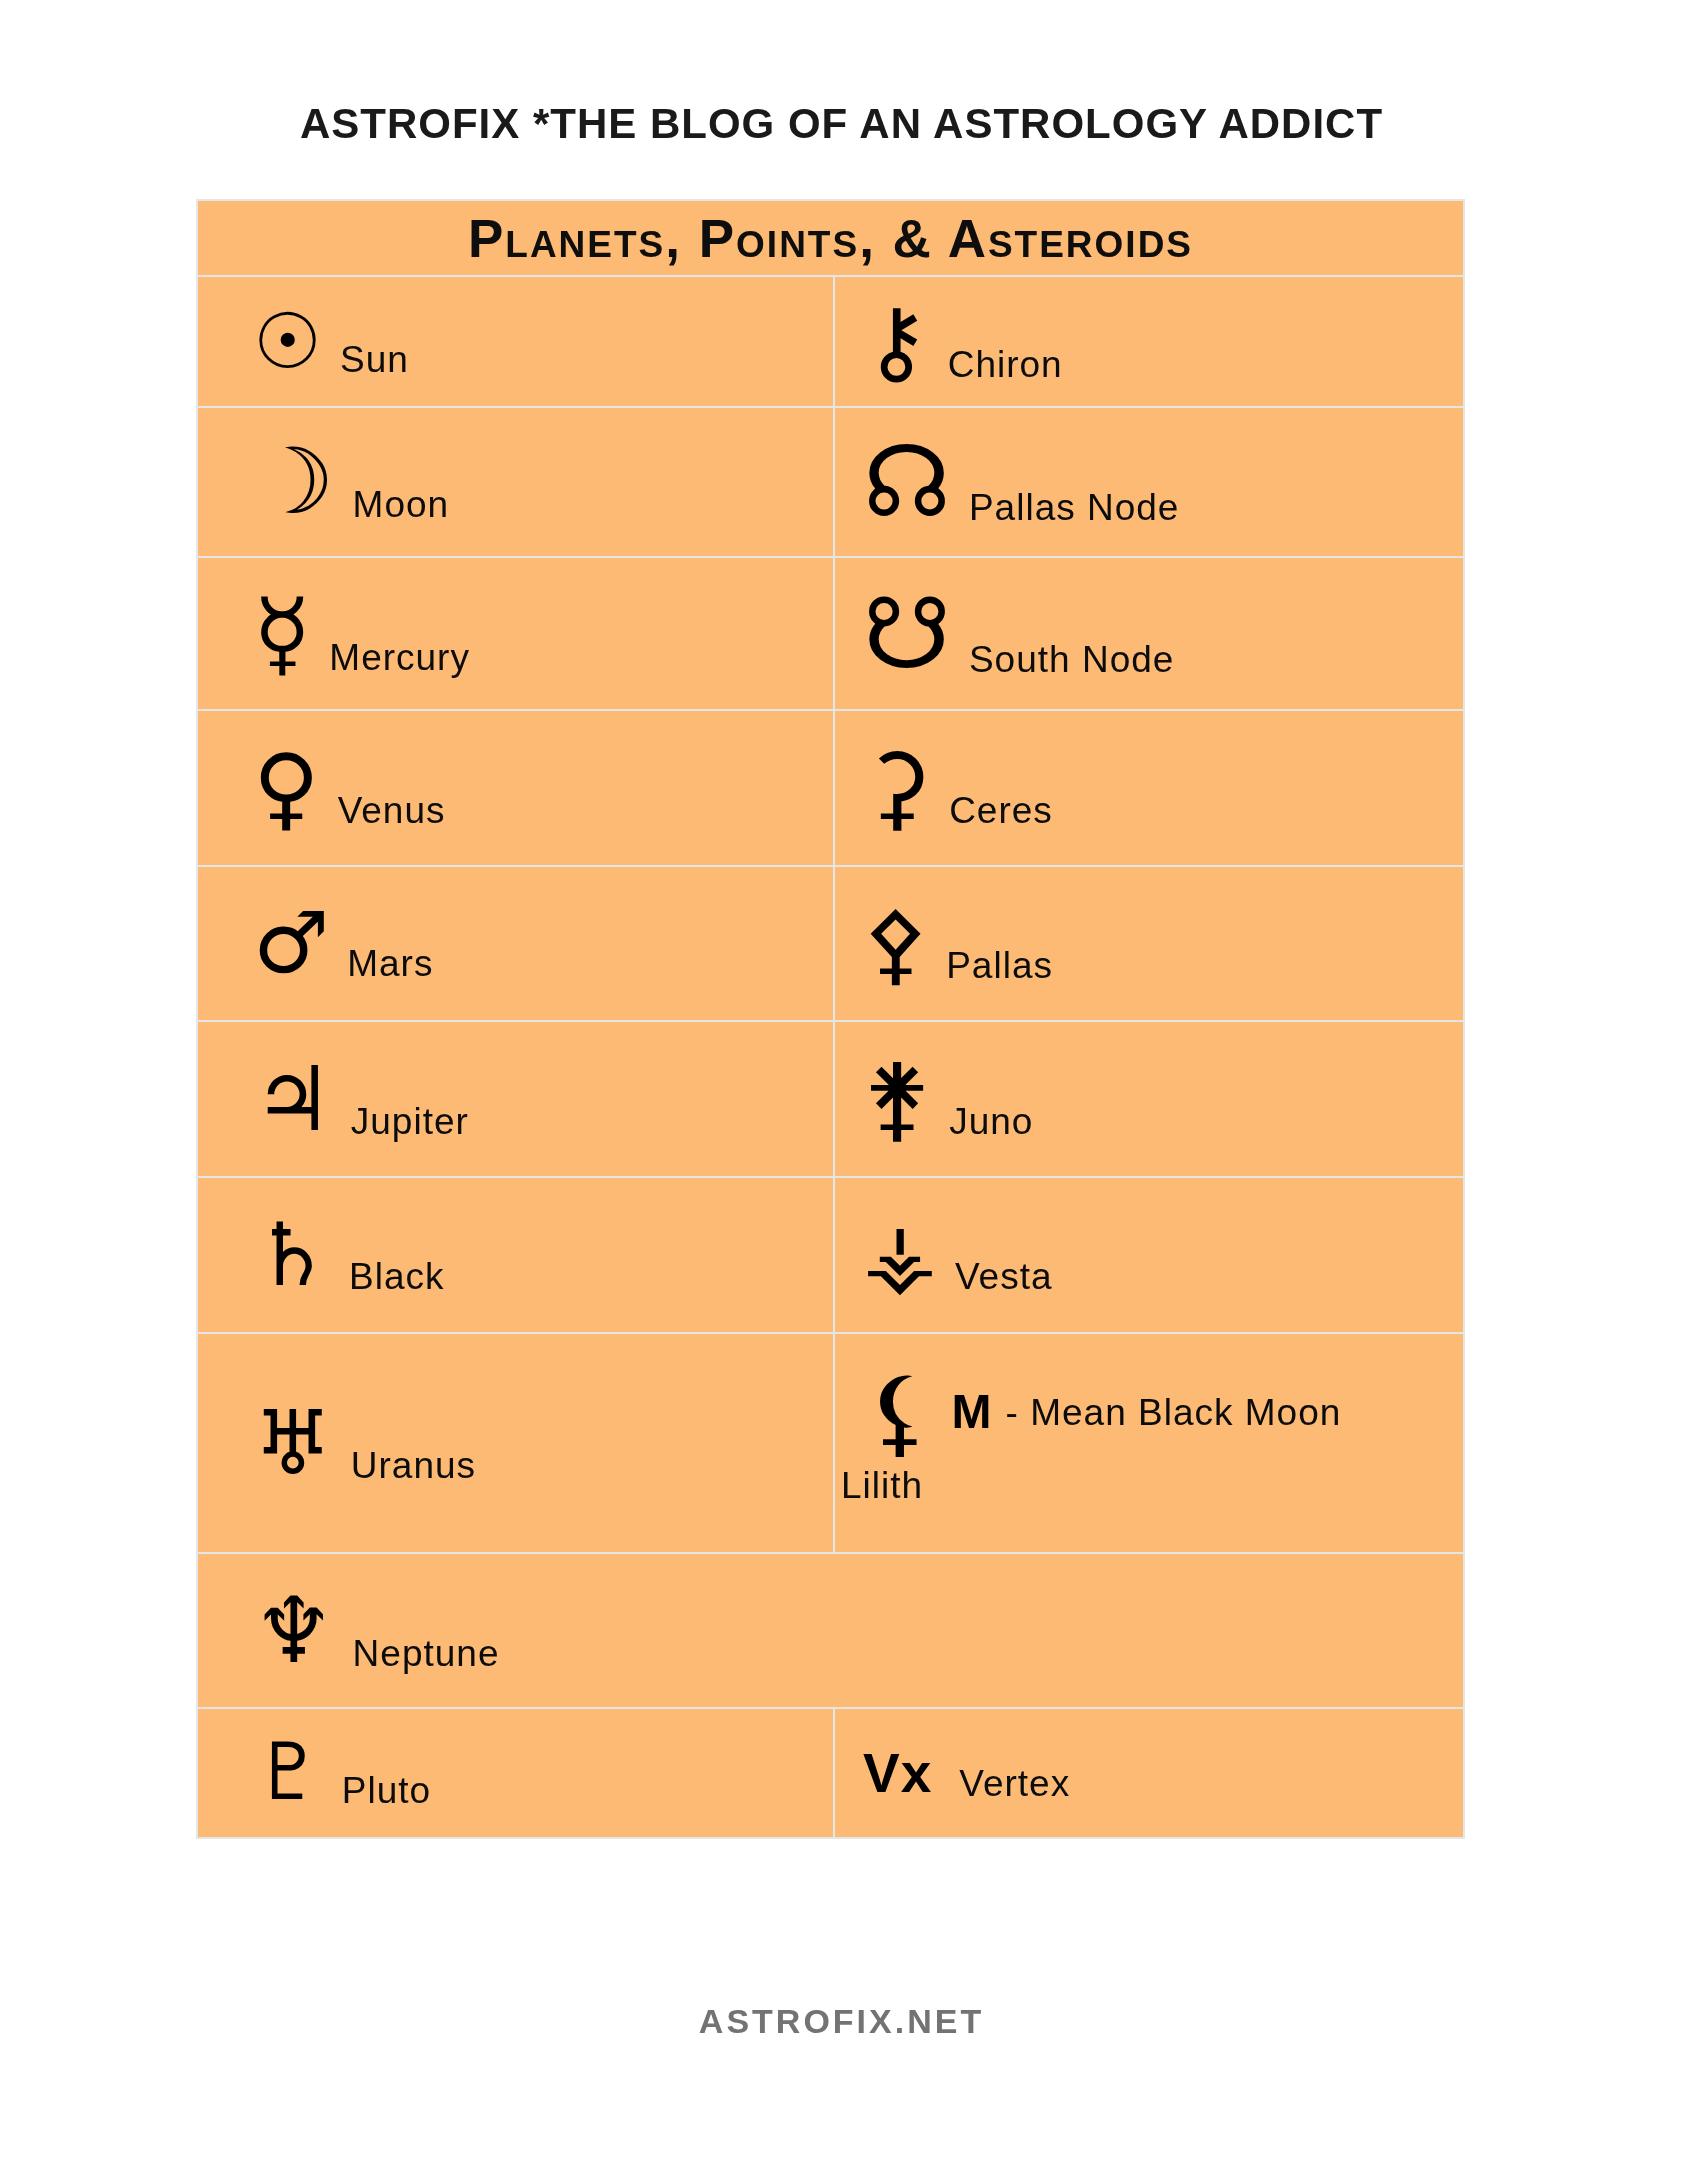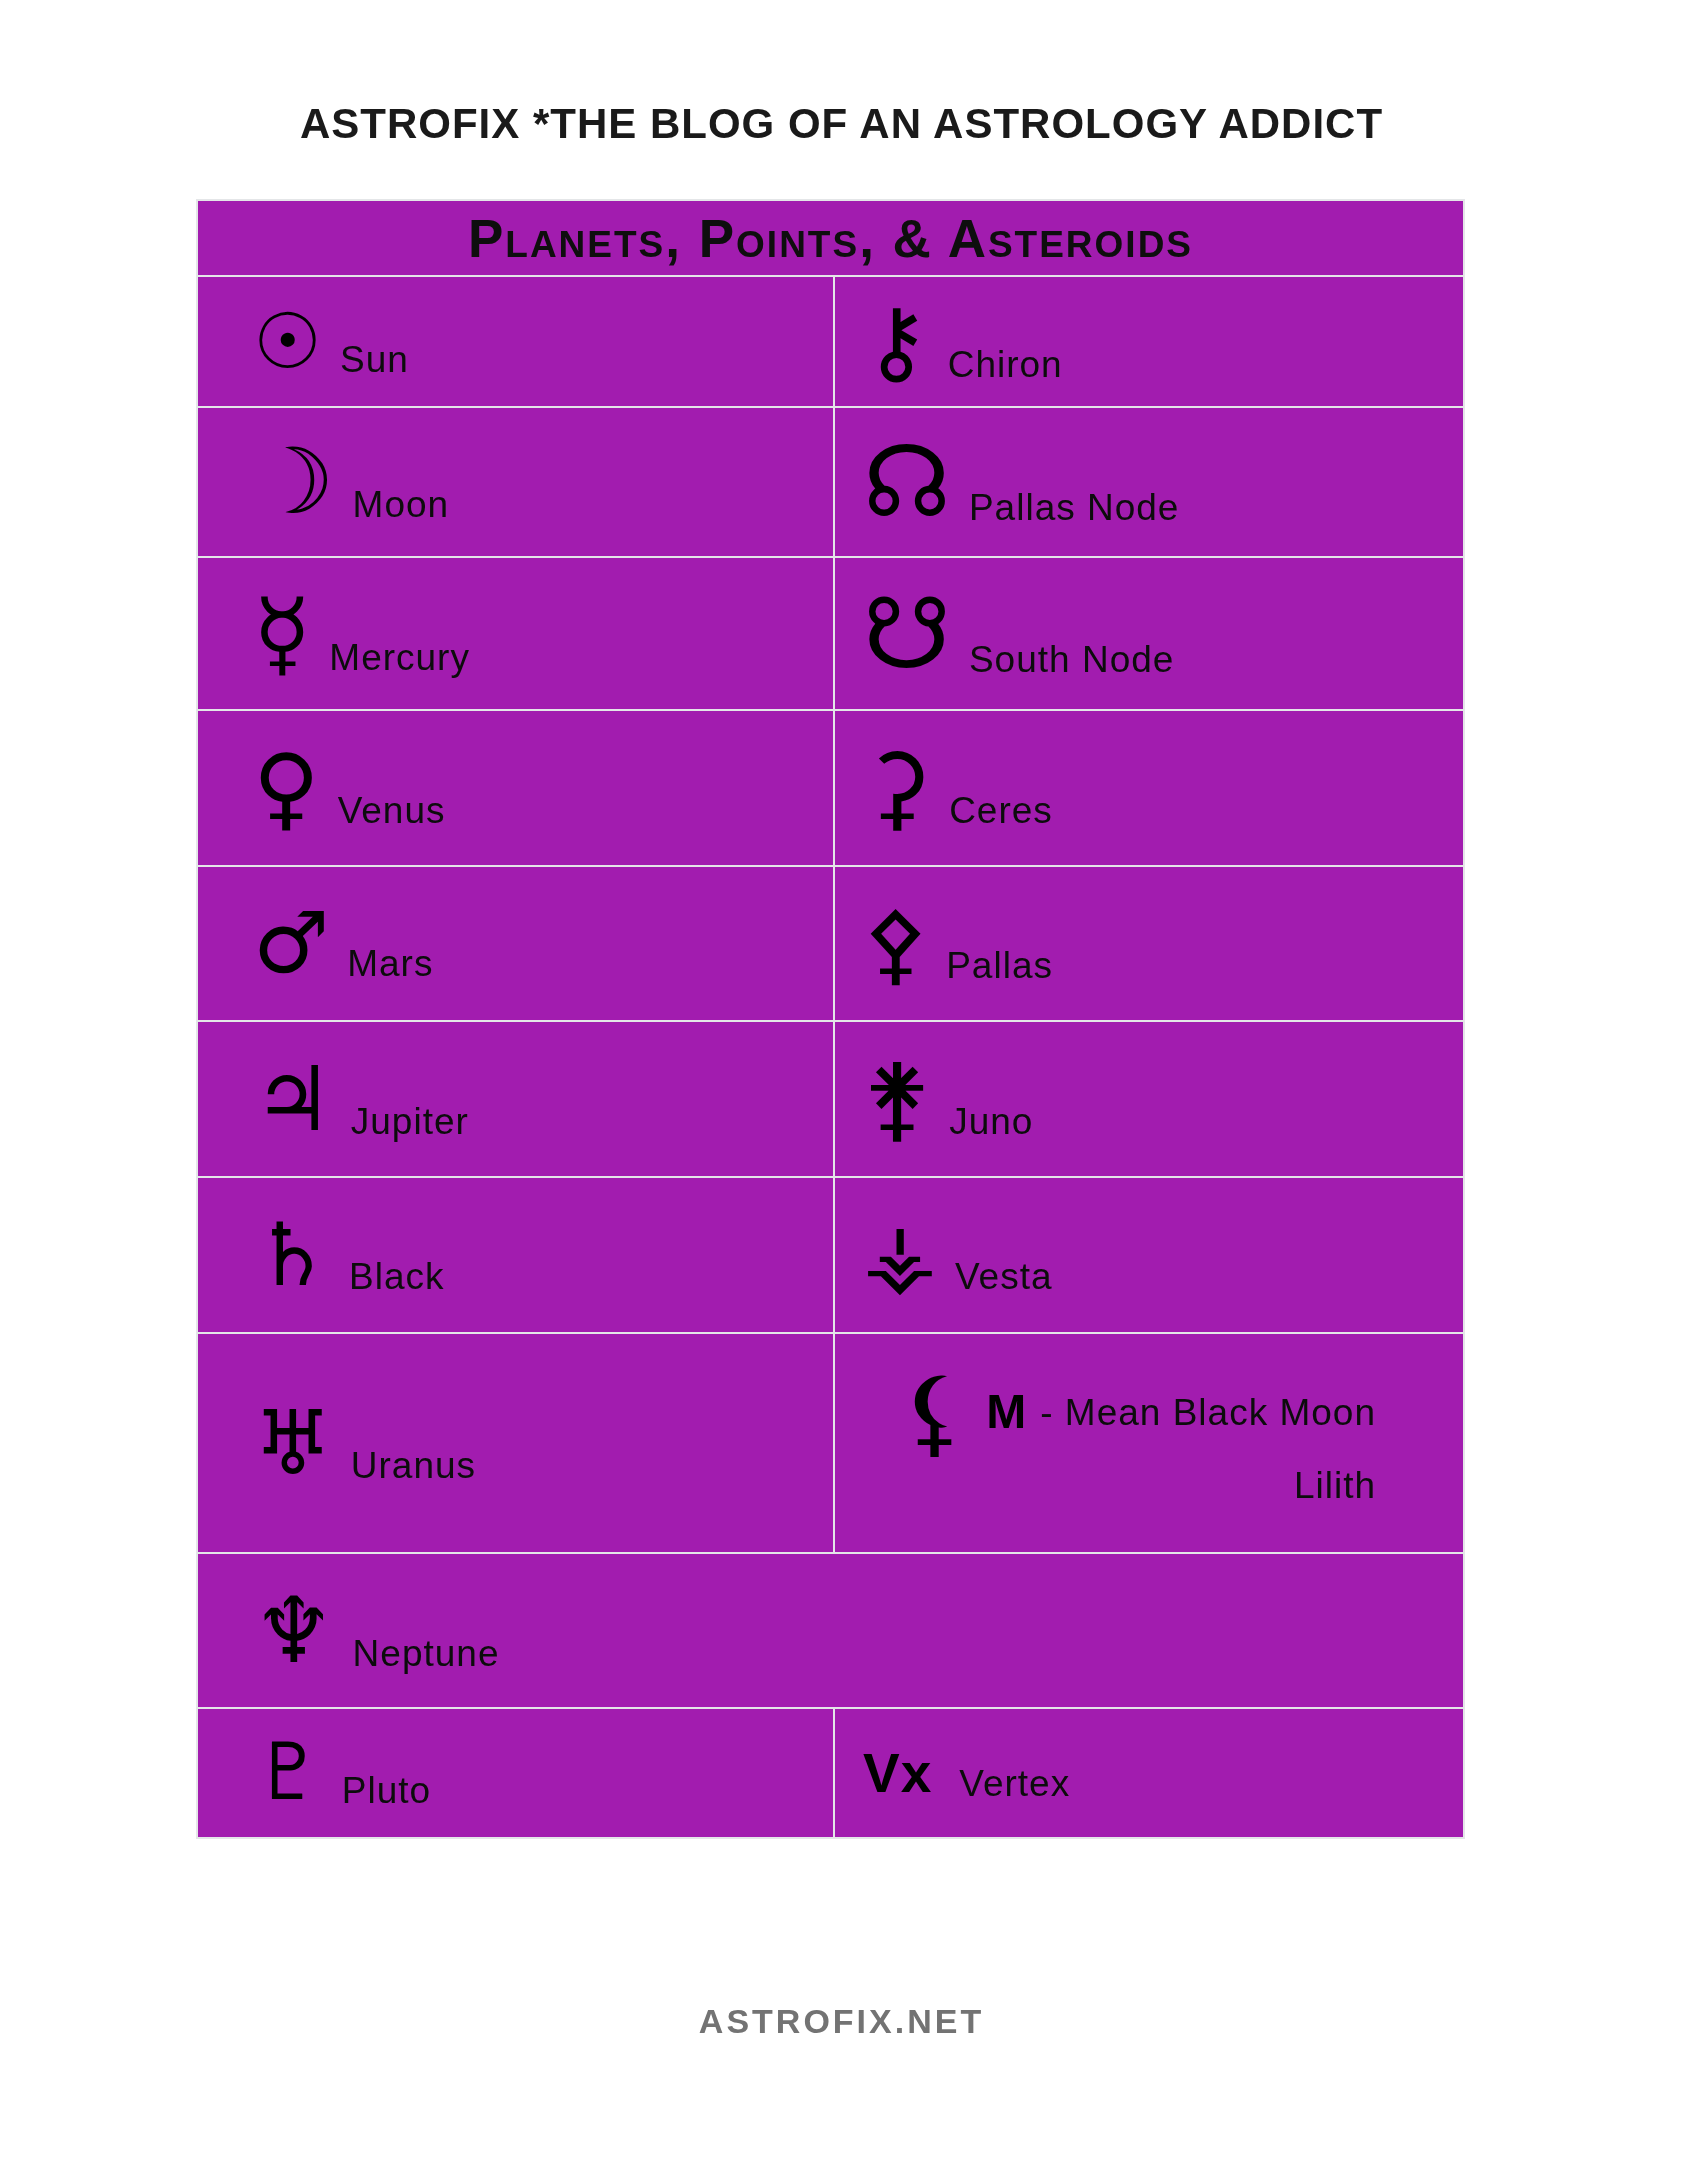--- a/index.html
+++ b/index.html
@@ -7,21 +7,21 @@
     width:1683px;height:2178px;background:#ffffff;position:relative;
     font-family:"Liberation Sans", sans-serif;color:#111;overflow:hidden;
   }
   .site-header{
     position:absolute;top:100px;left:0;width:100%;text-align:center;
     font-size:42px;font-weight:700;letter-spacing:1px;color:#1a1a1a;
     font-family:"Liberation Sans", sans-serif;
   }
   .sym-table{
     position:absolute;left:196px;top:199px;width:1269px;
-    border:2px solid #e4e6e8;box-sizing:border-box;background:#a21caf;
+    border:2px solid #e4e6e8;box-sizing:border-box;background:#fdba74;
   }
   .title-row{
     height:74px;display:flex;align-items:center;justify-content:center;
     font-variant:small-caps;font-size:53px;font-weight:700;letter-spacing:2px;
     color:#0e0e0e;box-sizing:border-box;
   }
   .row{display:flex;border-top:2px solid #e4e6e8;box-sizing:border-box;}
   .cell{box-sizing:border-box;display:flex;align-items:center;}
   .cell.left{width:635px;padding-left:55px;}
   .cell.right{flex:1;border-left:2px solid #e4e6e8;padding-left:28px;}
@@ -45,21 +45,21 @@
   .s-neptune{font-size:91px}
   .s-pluto{font-size:79px}
   .s-chiron{font-size:91px}
   .s-node{font-size:99px}
   .s-ceres{font-size:93px}
   .s-pallas{font-size:89px}
   .s-juno{font-size:93px}
   .s-vesta{font-size:87px}
   .s-lilith{font-size:95px}
   
-  .liltext{font-size:37px;font-weight:300;letter-spacing:1px;line-height:1.65;color:#0c0c0c;text-align:right;}
+  .liltext{font-size:37px;font-weight:300;letter-spacing:1px;line-height:1.65;color:#0c0c0c;}
   .liltext .sym{vertical-align:-20px;margin-right:16px;}
   .abbr{font-size:48px;font-weight:700;letter-spacing:0;color:#000;margin-right:14px;vertical-align:-3px;}
   .wrap-narrow{padding-left:6px !important;}
   .wrap-narrow .liltext{max-width:535px;}
   .wrap-narrow .sym{margin-left:24px;}
   .vx{font-size:55px;font-weight:800;letter-spacing:1px;color:#000;}
   .vx-pair{gap:27px;}
   .site-footer{
     position:absolute;top:2002px;left:0;width:100%;text-align:center;
     font-size:34px;font-weight:700;letter-spacing:3px;color:#737373;

